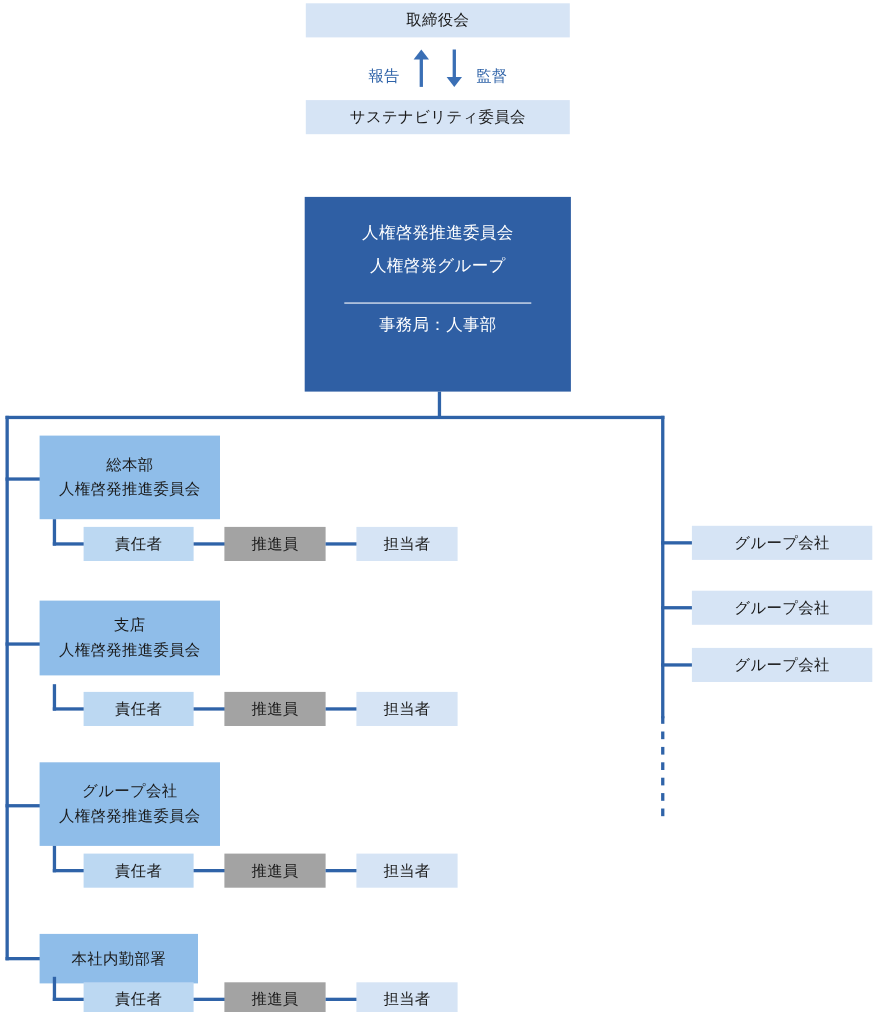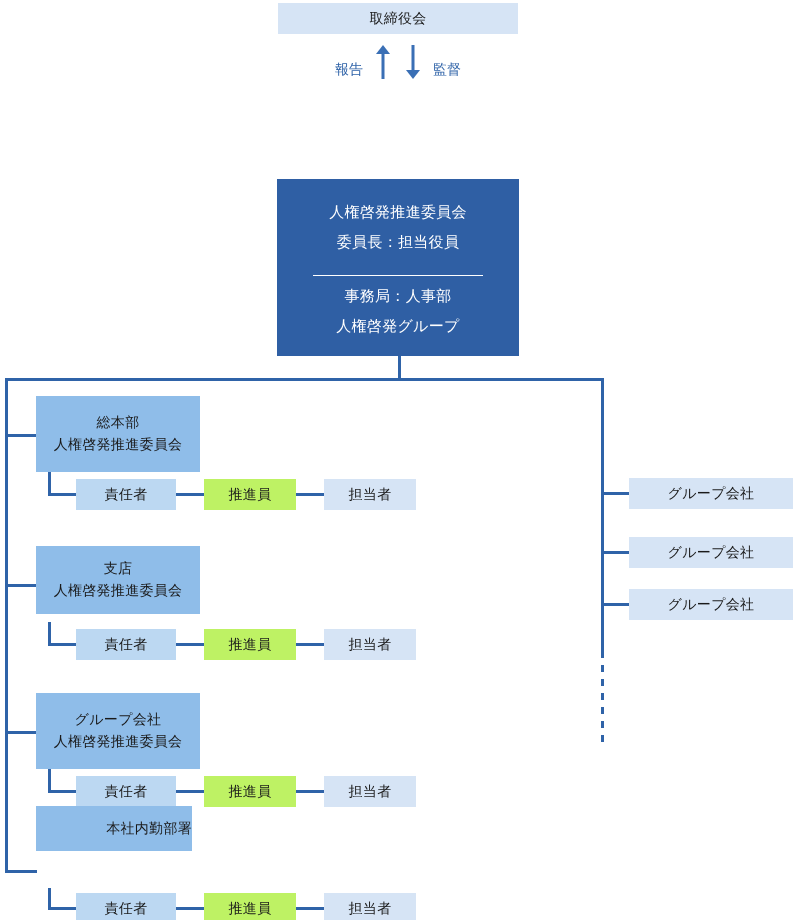--- a/index.html
+++ b/index.html
@@ -24,21 +24,21 @@
     flex-direction: column;
     align-items: center;
     justify-content: center;
     text-align: center;
     color: #1a1a1a;
     font-size: 14px;
     line-height: 1.55;
     letter-spacing: 0.3px;
   }
   .box.tone-pale   { background: #d6e4f5; }
-  .box.tone-light  { background: #bef264; }
+  .box.tone-light  { background: #a3a3a3; }
   .box.tone-mid    { background: #bcd8f2; }
   .box.tone-strong { background: #8fbde9; }
   .box.tone-deep   { background: #2f5fa4; color: #ffffff; }
 
   .box .ln { display: block; white-space: nowrap; }
 
   .rule {
     position: absolute;
     background: #ffffff;
     height: 1px;
@@ -112,28 +112,30 @@
       <span class="head"></span>
         <span class="shaft"></span>
     </span>
     <span class="arrow-glyph down">
       <span class="shaft"></span>
         <span class="head"></span>
     </span>
     <span class="arrow-lbl">監督</span>
   </div>
 
+  <div class="box tone-pale" style="left:278px; top:91px; width:240px; height:31px;">
+    <span class="ln">サステナビリティ委員会</span>
+  </div>
 
 
   <div class="box tone-deep" style="left:277px; top:179px; width:242px; height:177px; justify-content:flex-start; padding-top:18px;">
     <span class="ln deep-title-ln" style="font-size:15px; line-height:2.0;">人権啓発推進委員会</span>
-    <span class="ln" style="font-size:15px; line-height:2.0;">委員長：担当役員</span>
     <span class="rule" style="left:36px; top:96px; width:170px;"></span>
+    <span class="ln" style="font-size:15px; line-height:2.0;">人権啓発グループ</span>
     <span class="ln" style="font-size:15px; line-height:2.0; margin-top:24px;">事務局：人事部</span>
-    <span class="ln" style="font-size:15px; line-height:2.0;">人権啓発グループ</span>
   </div>
 
   <div class="line v" style="left:398px; top:356px; width:3px; height:24px;"></div>
   <div class="line h" style="left:5px; top:378px; width:599px; height:3px;"></div>
 
   <div class="line v" style="left:5px; top:378px; width:3px; height:495px;"></div>
 
   <div class="line v" style="left:601px; top:378px; width:3px; height:275px;"></div>
   <div class="dashed" style="left:601px; top:651px; width:3px; height:93px;"></div>
 
@@ -191,21 +193,21 @@
   <div class="line h" style="left:176px; top:790px; width:30px; height:3px;"></div>
   <div class="box tone-light" style="left:204px; top:776px; width:92px; height:31px;">
     <span class="ln">推進員</span>
   </div>
   <div class="line h" style="left:296px; top:790px; width:30px; height:3px;"></div>
   <div class="box tone-pale" style="left:324px; top:776px; width:92px; height:31px;">
     <span class="ln">担当者</span>
   </div>
 
   <div class="line thin-h" style="left:5px; top:870px; width:32px; height:3px;"></div>
-  <div class="box tone-strong" style="left:36px; top:806px; width:156px; height:45px;align-items:flex-end;">
+  <div class="box tone-strong" style="left:36px; top:849px; width:144px; height:45px;">
     <span class="ln">本社内勤部署</span>
   </div>
   <div class="line v" style="left:48px; top:888px; width:3px; height:22px;"></div>
   <div class="line h" style="left:48px; top:907px; width:30px; height:3px;"></div>
 
   <div class="box tone-mid" style="left:76px; top:893px; width:100px; height:31px;">
     <span class="ln">責任者</span>
   </div>
   <div class="line h" style="left:176px; top:907px; width:30px; height:3px;"></div>
   <div class="box tone-light" style="left:204px; top:893px; width:92px; height:31px;">

